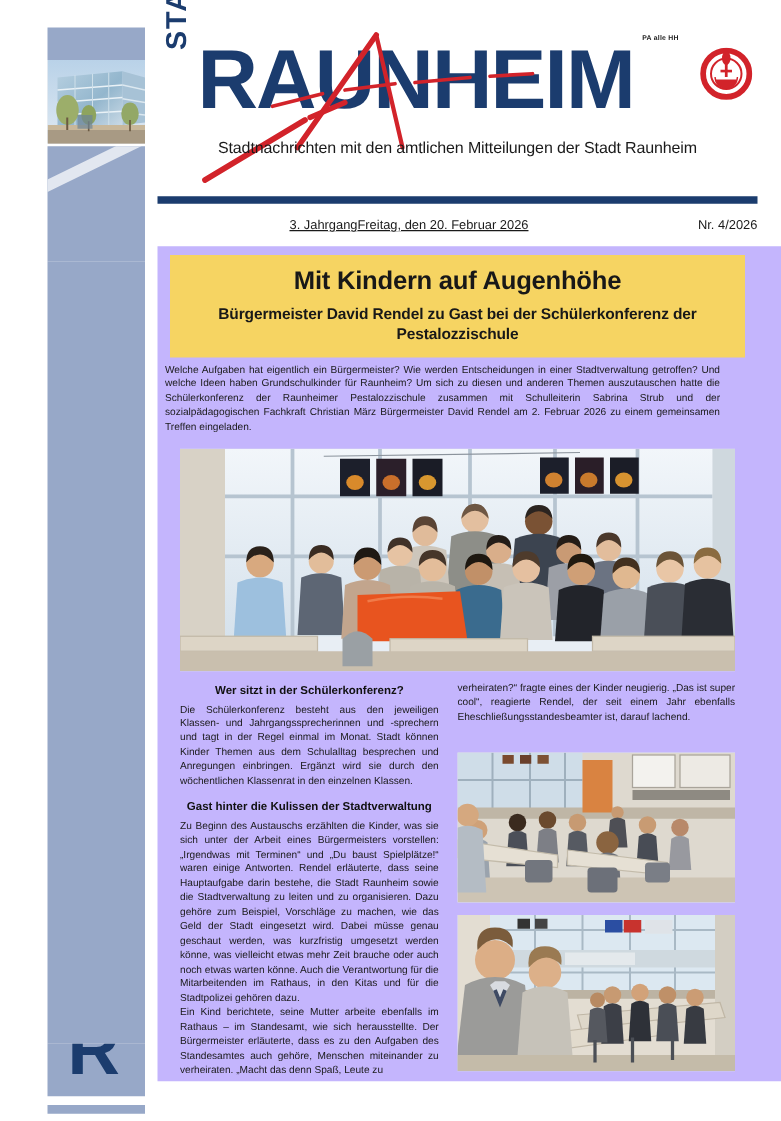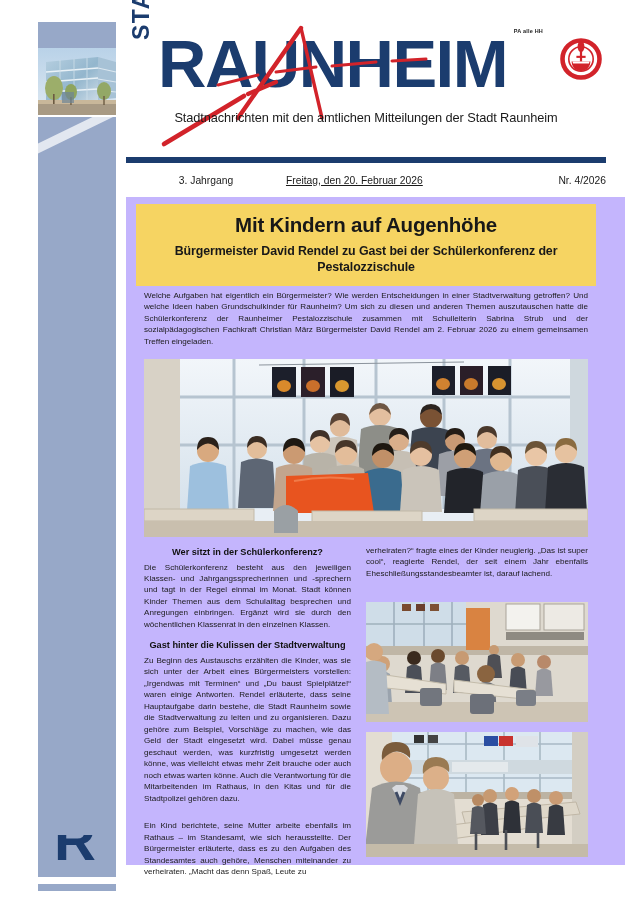--- a/index.html
+++ b/index.html
@@ -161,21 +161,21 @@
   .dateline {
     position: absolute;
     left: 126px; top: 170px;
     width: 480px;
     height: 20px;
     display: flex;
     align-items: center;
     font-size: 10.3px;
     color: #1a1a1a;
   }
-  .dl-left  { width: 33.33%; text-align: center; }
+  .dl-left  { width: 33.33%; text-align: right; text-decoration: underline; }
   .dl-mid   { width: 33.33%; text-align: left; text-decoration: underline; }
   .dl-right { width: 33.33%; text-align: right; }
 
   
   .article {
     position: absolute;
     left: 126px; top: 197px;
     width: 520px;
     height: 668px;
     background: #c4b5fd;
@@ -203,21 +203,21 @@
     font-size: 12.4px;
     font-weight: bold;
     color: #181818;
     line-height: 1.3;
     letter-spacing: -0.1px;
   }
 
   
   .lead {
     position: absolute;
-    left: 18px; top: 93px;
+    left: 6px; top: 93px;
     width: 444px;
     font-size: 8.1px;
     line-height: 1.42;
     color: #1a1a1a;
     text-align: justify;
   }
 
   
   .photo-main {
     position: absolute;
@@ -249,21 +249,21 @@
   }
   .sub-h.spaced { margin-top: 10px; }
 
   .body-p {
     font-size: 8.1px;
     line-height: 1.42;
     color: #1a1a1a;
     text-align: justify;
     margin: 0 0 0 0;
   }
-  .body-p + .body-p { margin-top: 16px; }
+  .body-p + .body-p { margin-top: 0; }
 
   
   .photo-r1 {
     position: absolute;
     left: 240px; top: 405px;
     width: 222px; height: 120px;
     overflow: hidden;
     background: #dfe6ee;
   }
   .photo-r2 {

